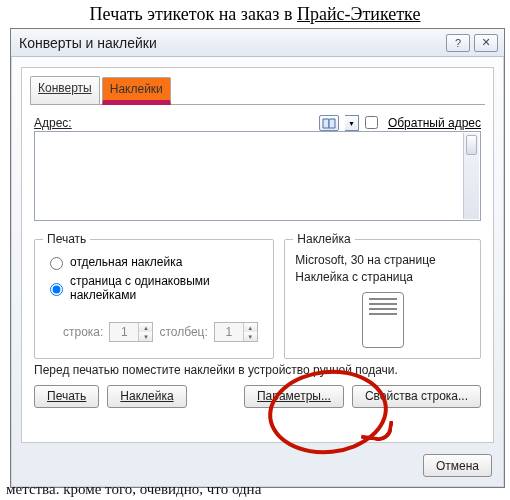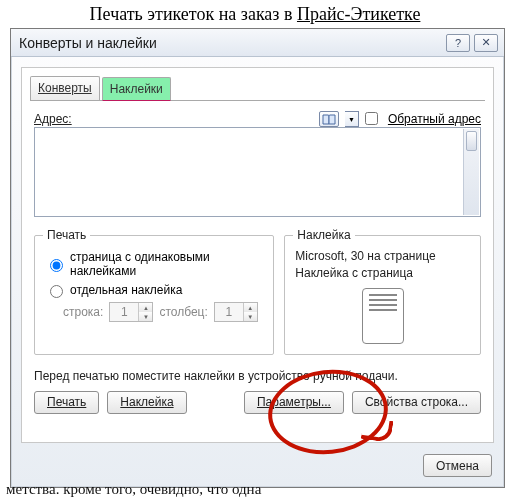--- a/index.html
+++ b/index.html
@@ -63,22 +63,22 @@
   .tab {
     padding: 4px 7px;
     border: 1px solid #a9a9a9;
     border-bottom: none;
     background: linear-gradient(#fdfdfd, #ececec);
     border-radius: 2px 2px 0 0;
     color: #333;
     position: relative;
   }
   .tab.active {
-    background: #86efac;
-    border-bottom: 1px solid #be185d;
+    background: #f97316;
+    border-bottom: 5px solid #be185d;
     top: 1px;
     z-index: 2;
   }
   .tab .u { text-decoration: underline; }
   .tabline {
     border-top: 1px solid #a9a9a9;
     margin: 0 8px;
   }
   .panel {
     padding: 10px 12px 8px;
@@ -128,36 +128,36 @@
     padding: 12px 10px 10px;
     position: relative;
     flex: 1;
   }
   .group.print { flex: 1.25; }
   .group-title {
     position: absolute; top: -8px; left: 8px;
     background: #fff; padding: 0 4px; color: #222;
   }
   .radio-row { display:flex; align-items:center; gap:4px; margin: 2px 0 4px; }
-  .spin-row { display:flex; align-items:center; gap:6px; margin-left: 18px; margin-top: 4px; color:#888; }
+  .spin-row { display:flex; align-items:center; gap:6px; margin-left: 18px; margin-top: 20px; color:#888; }
   .spin { display:inline-flex; border:1px solid #b8b8b8; height:20px; }
   .spin input { width: 28px; border:none; text-align:center; font-size:12px; color:#888; background:#f6f6f6; }
   .spin .btns { width:14px; display:flex; flex-direction:column; border-left:1px solid #c8c8c8; }
   .spin .btns span { flex:1; display:flex;align-items:center;justify-content:center; font-size:6px; color:#666; background:linear-gradient(#fdfdfd,#e8e8e8); }
   .label-info { font-size:12px; color:#222; line-height:1.4; }
   .label-icon {
     width: 42px; height: 56px;
     border: 1px solid #888; border-radius: 4px;
     margin: 6px auto 0;
     display:flex; flex-direction:column; gap:3px;
     padding: 5px 6px 0;
     background:#fff;
   }
   .label-icon span { height:2px; background:#888; }
-  .note { margin-top: 14px; color: #222; }
+  .note { margin-top: 4px; color: #222; }
   .btnrow { display:flex; gap:8px; margin-top: 8px; align-items:center; }
   .btn {
     height: 23px;
     padding: 0 12px;
     border: 1px solid #8e8e8e;
     border-radius: 3px;
     background: linear-gradient(#fdfdfd,#e6e6e6);
     font-size: 12px;
     display:inline-flex;align-items:center;justify-content:center;
     cursor: default; color:#222;
@@ -236,26 +236,26 @@
       <div class="textarea">
         <div class="scroll">
           <div class="thumb"></div>
         </div>
       </div>
 
       <div class="groups">
         <div class="group print">
           <div class="group-title">Печать</div>
           <label class="radio-row">
+            <input type="radio" name="pr" style="">
+            <span>отдельная наклейка</span>
+          </label>
+          <label class="radio-row">
             <input type="radio" name="pr" checked="" style="">
             <span>страница с одинаковыми наклейками</span>
-          </label>
-          <label class="radio-row">
-            <input type="radio" name="pr" style="">
-            <span>отдельная наклейка</span>
           </label>
           <div class="spin-row">
             <span>строка:</span>
             <span class="spin">
               <input disabled="" value="1" style="">
               <span class="btns">
                   <span>▲</span>
                   <span>▼</span>
                 </span>
             </span>

